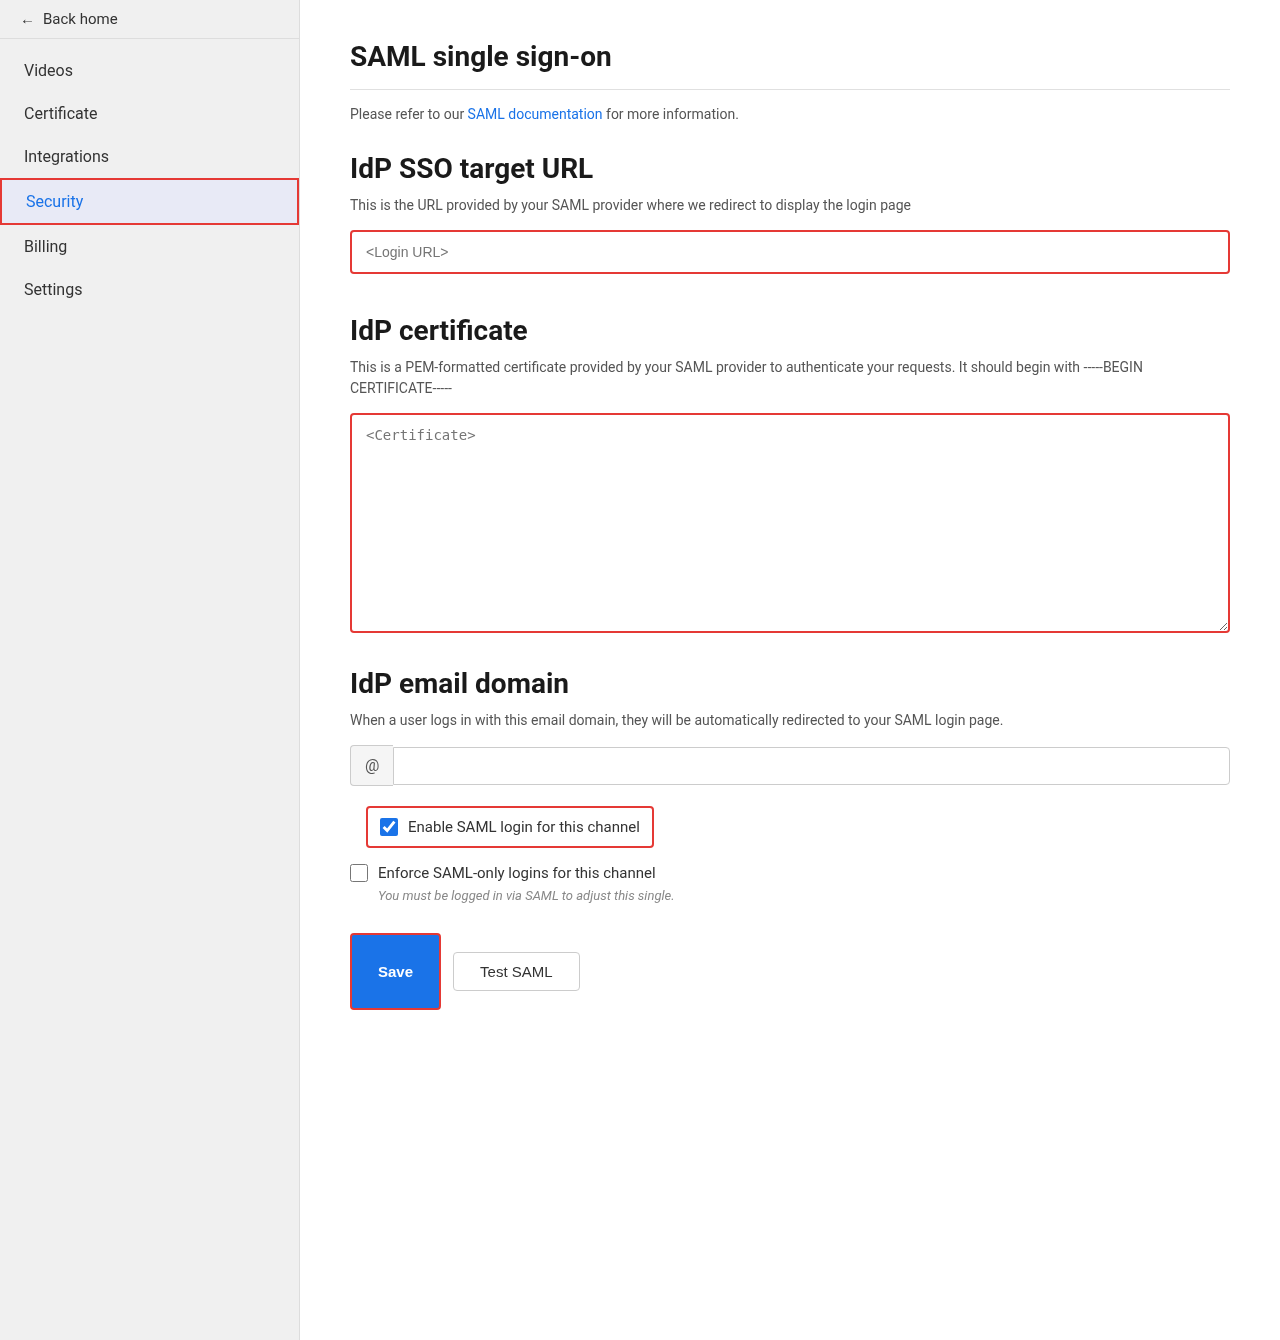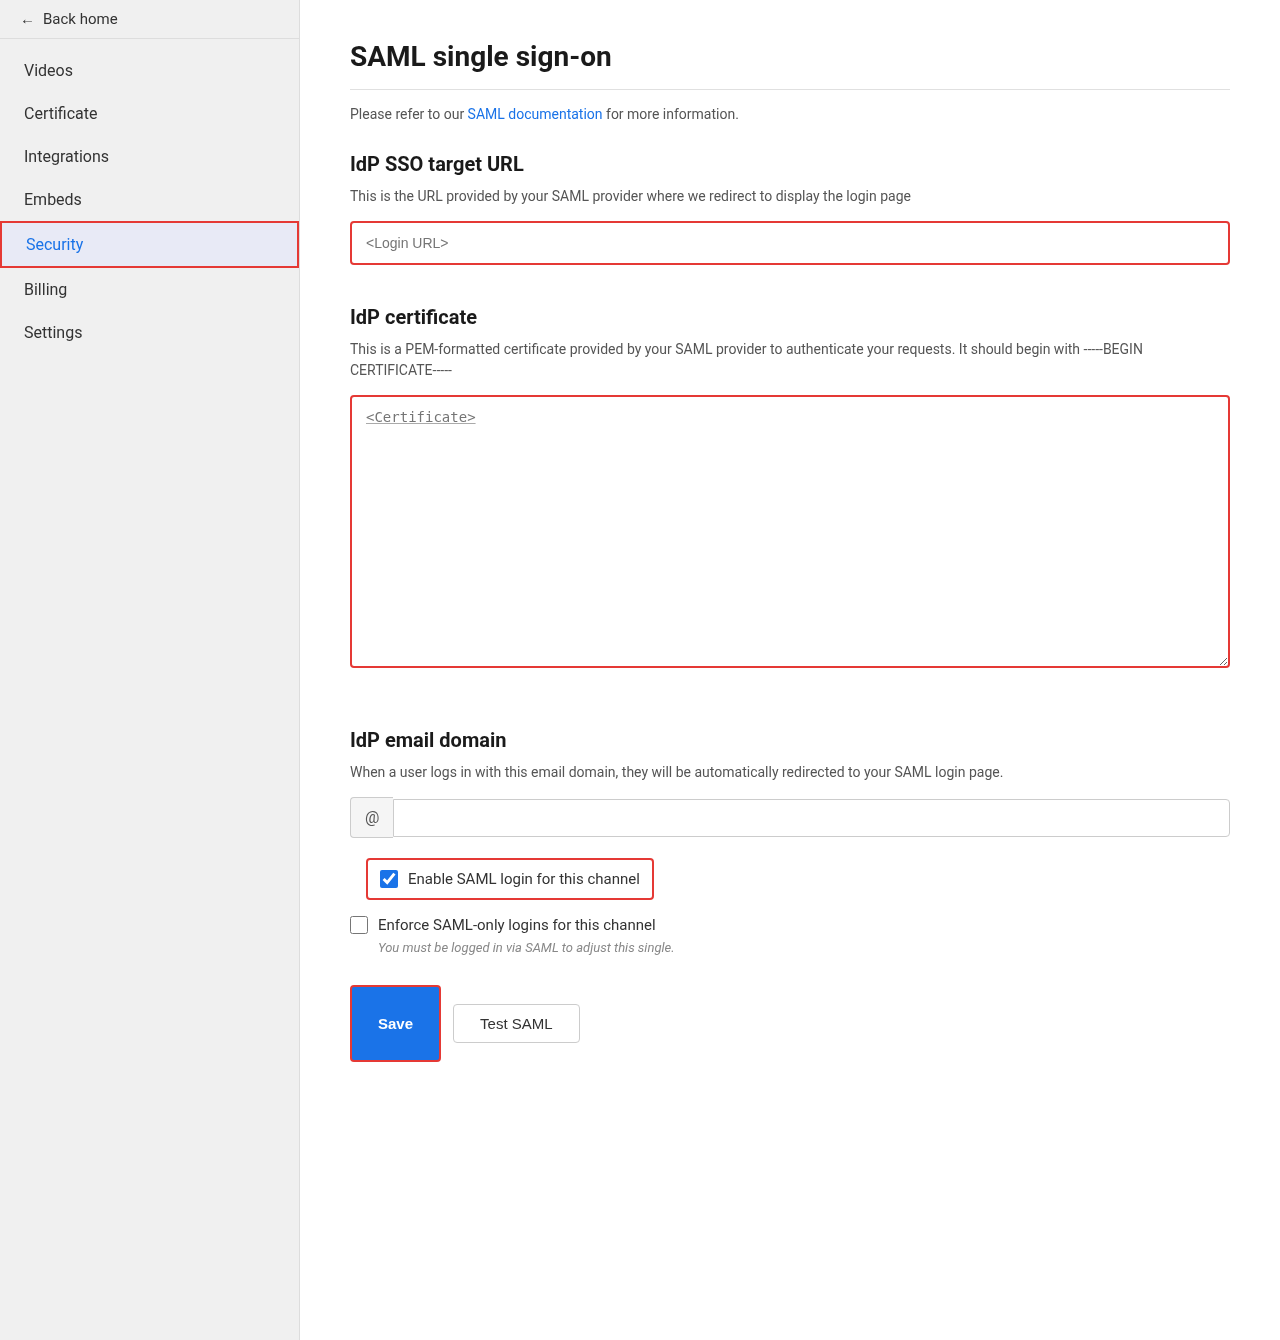--- a/index.html
+++ b/index.html
@@ -82,21 +82,21 @@
       color: #555;
       margin-bottom: 30px;
     }
 
     .subtitle a {
       color: #1a73e8;
       text-decoration: none;
     }
 
     .section-title {
-      font-size: 20px;
+      font-size: 28px;
       font-weight: 700;
       color: #1a1a1a;
       margin-bottom: 10px;
     }
 
     .section-desc {
       font-size: 14px;
       color: #555;
       margin-bottom: 14px;
       line-height: 1.5;
@@ -108,30 +108,29 @@
       font-size: 14px;
       border: 2px solid #e53935;
       border-radius: 4px;
       outline: none;
       color: #aaa;
       margin-bottom: 30px;
     }
 
     .textarea-field {
       width: 100%;
-      height: 273px;
+      height: 220px;
       padding: 12px 14px;
       font-size: 14px;
       border: 2px solid #e53935;
       border-radius: 4px;
       outline: none;
       color: #aaa;
       resize: vertical;
-      margin-bottom: 46px;
-      text-decoration: underline;
+      margin-bottom: 20px;
     }
 
     .email-domain-row {
       display: flex;
       align-items: center;
       gap: 0;
       margin-bottom: 20px;
     }
 
     .at-symbol {
@@ -249,21 +248,20 @@
 
 <nav class="sidebar">
   <div class="back-home">
     <span class="arrow">←</span>
     <span>Back home</span>
   </div>
   <ul class="nav-list">
     <li>Videos</li>
     <li>Certificate</li>
     <li>Integrations</li>
-    <li>Embeds</li>
     <li class="active">Security</li>
     <li>Billing</li>
     <li>Settings</li>
   </ul>
 </nav>
 
 <main class="main-content">
   <h1 class="page-title">SAML single sign-on</h1>
   <hr class="divider">
   <p class="subtitle">

